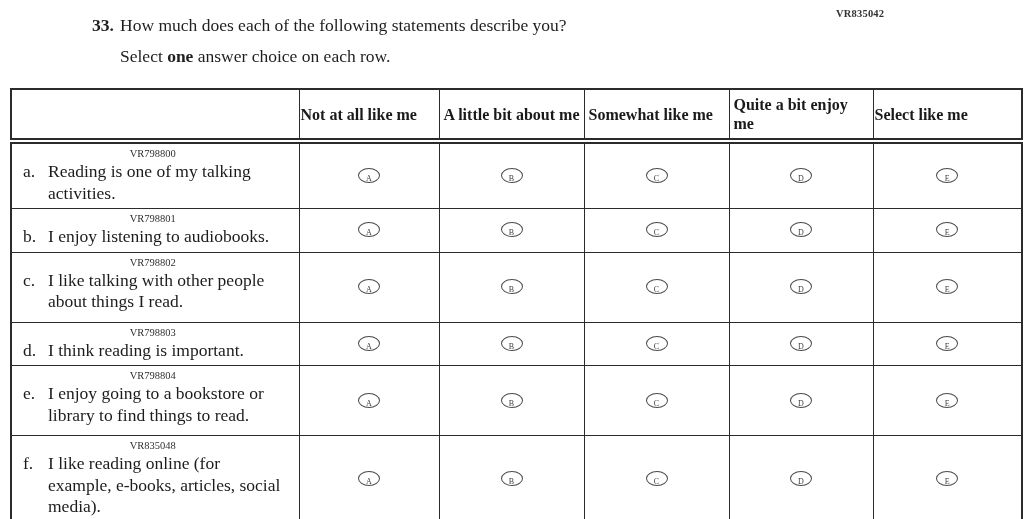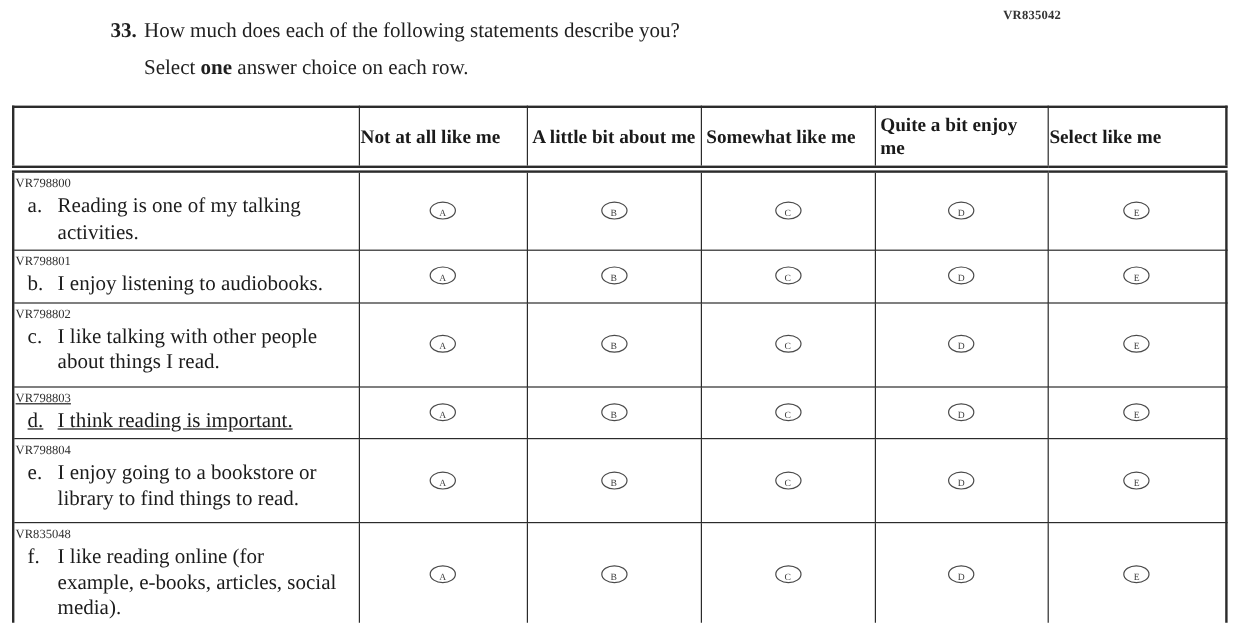--- a/index.html
+++ b/index.html
@@ -49,26 +49,26 @@
     color: #1a1a1a;
   }
   .survey thead th.nowrap { white-space: nowrap; padding: 2px 1px; }
 
   .survey tbody td { vertical-align: top; }
   .survey tbody td.opt { text-align: center; vertical-align: middle; }
 
   tbody tr:nth-child(1) { height: 64px; }
   tbody tr:nth-child(2) { height: 40px; }
   tbody tr:nth-child(3) { height: 70px; }
-  tbody tr:nth-child(4) { height: 42px; text-decoration: underline; }
+  tbody tr:nth-child(4) { height: 42px; }
   tbody tr:nth-child(5) { height: 70px; }
   tbody tr:nth-child(6) { height: 78px; }
 
   .vr {
-    text-align: left;
+    text-align: center;
     font-size: 10.5px;
     line-height: 13px;
     padding: 2px 5px 0 0;
     color: #2f2f2f;
   }
   .stmt {
     display: flex;
     padding: 1px 4px 3px 10px;
     font-size: 17.5px;
     line-height: 21.5px;

